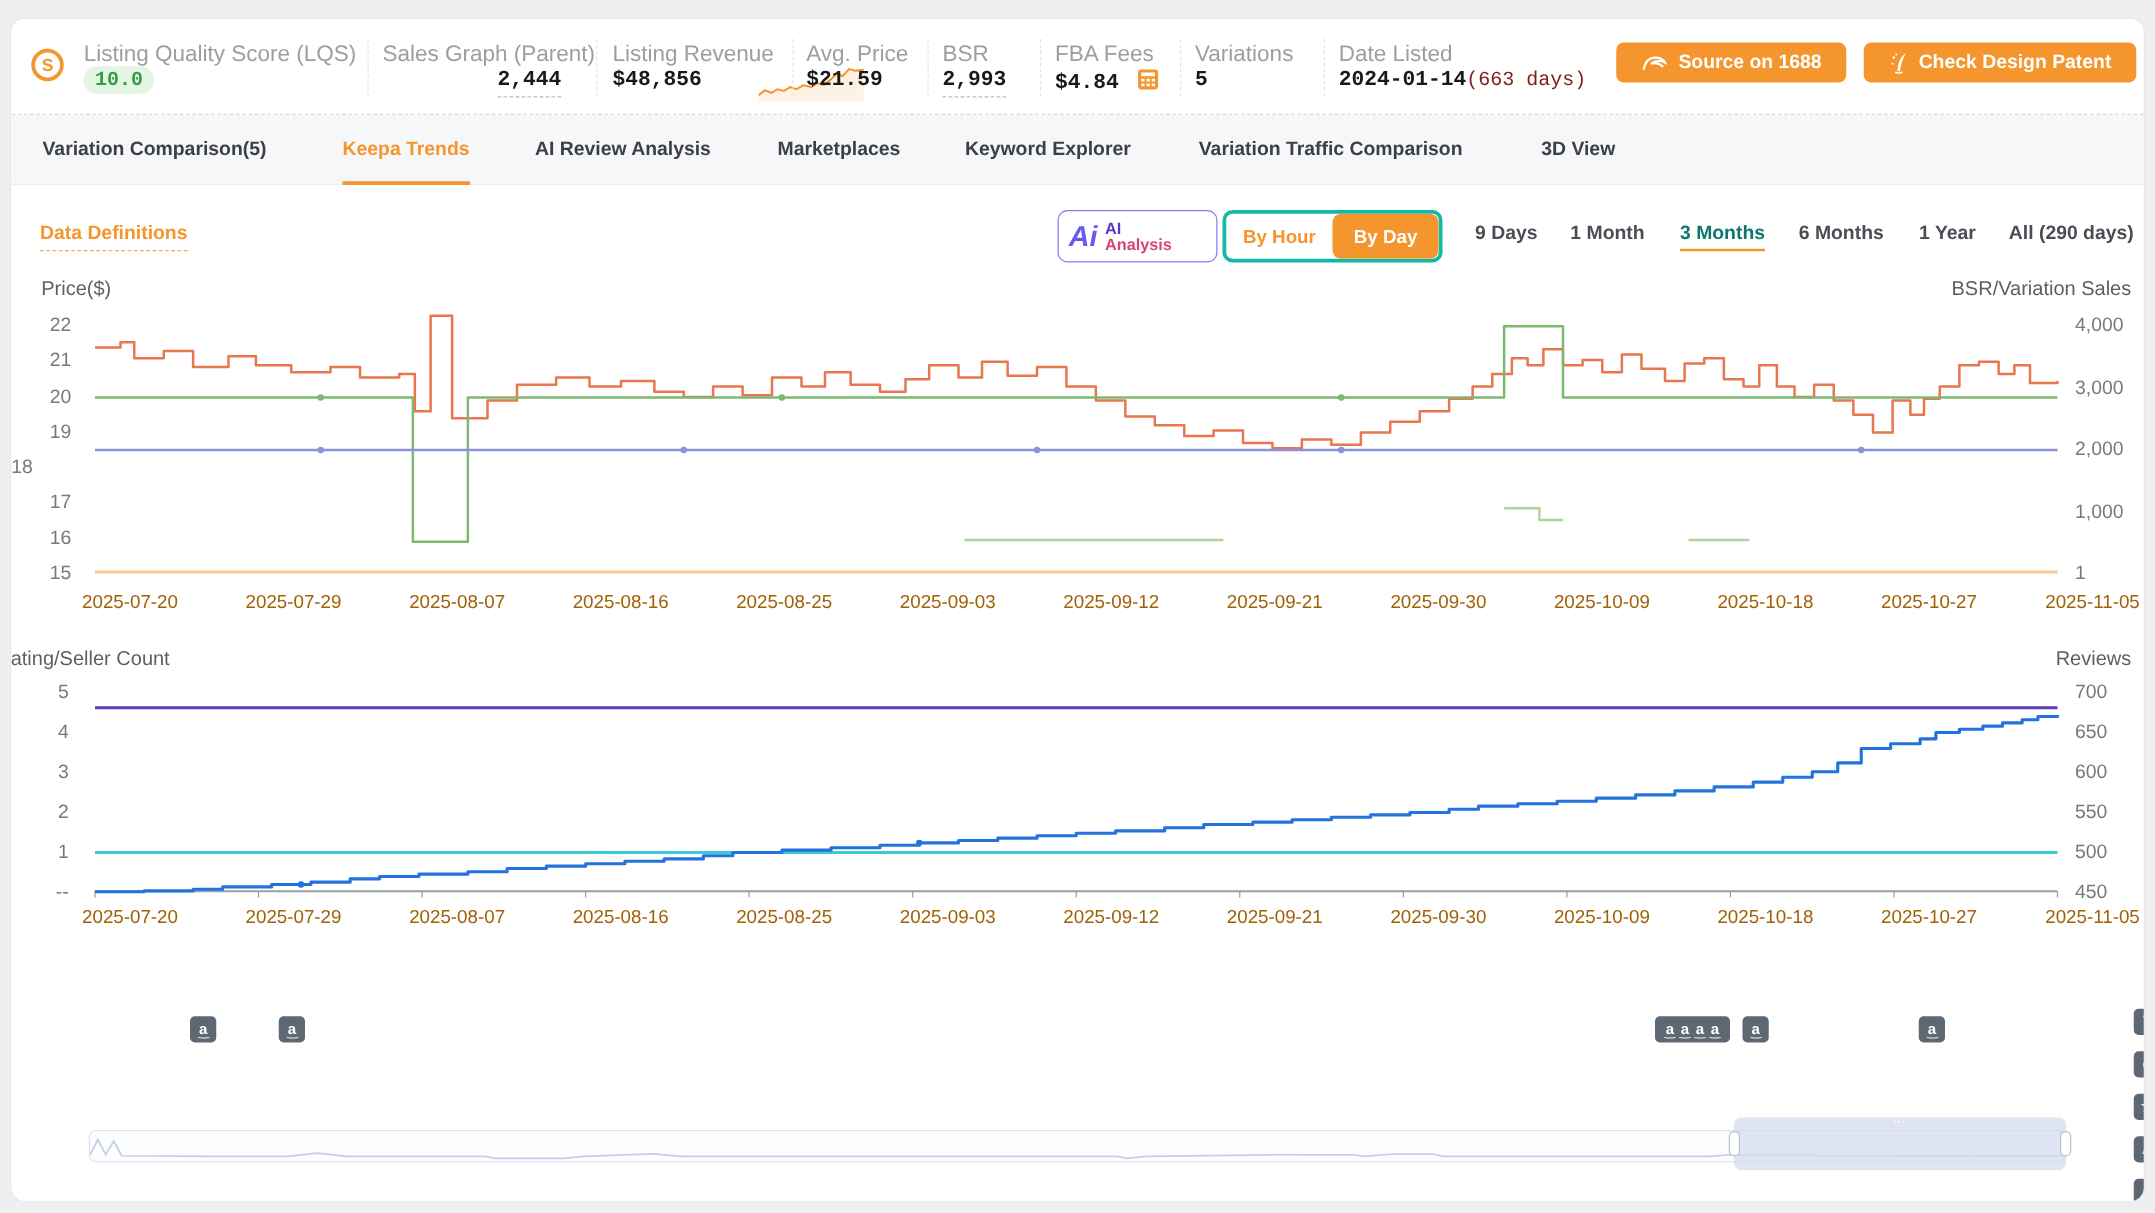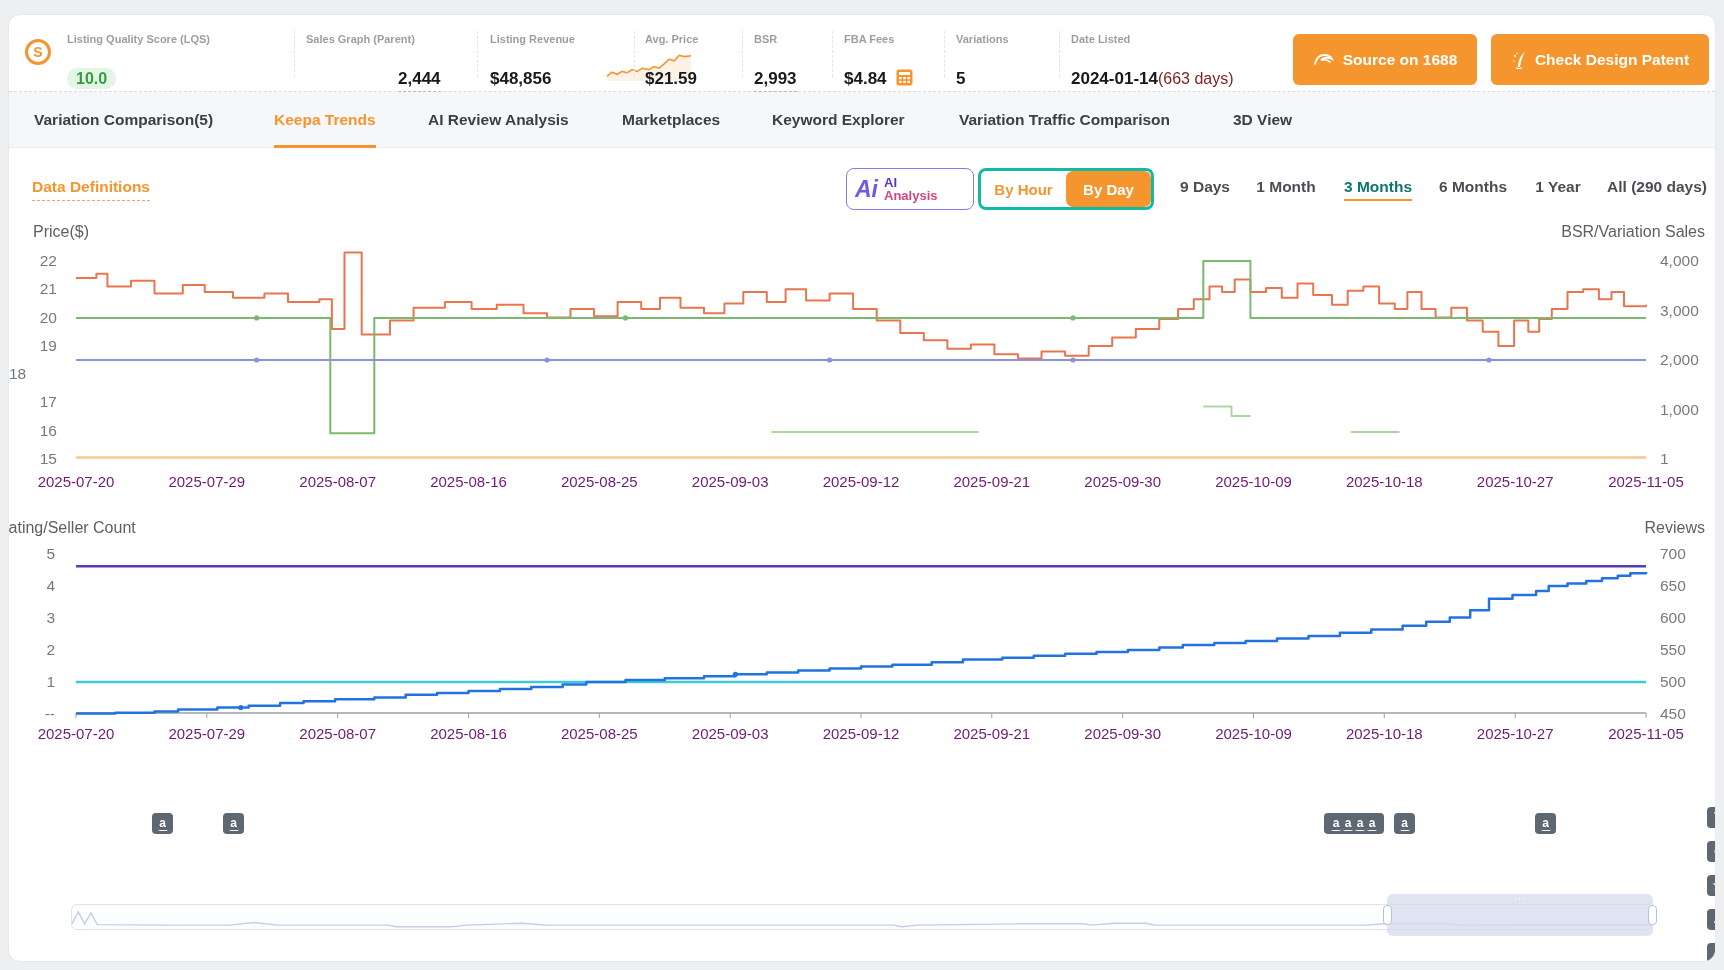--- a/index.html
+++ b/index.html
@@ -6,28 +6,28 @@
   html,body { width:1724px; height:970px; overflow:hidden; background:#edeff1;
               font-family:"Liberation Sans", sans-serif; }
   .card { position:absolute; left:8px; top:14px; width:1708px; height:948px;
           background:#fff; border:1px solid #e7e9ec; border-radius:12px; overflow:hidden; }
 
   
   .header { position:absolute; left:0; top:0; width:100%; height:77px; border-bottom:1px dashed #d9dbde; }
   .logo { position:absolute; left:16px; top:24px; width:26px; height:26px; border:3px solid #f5952d;
           border-radius:50%; color:#f5952d; font-weight:bold; font-size:14px; text-align:center; line-height:20px; }
   .metric { position:absolute; top:0; height:77px; }
-  .m-label { position:absolute; top:18px; font-size:11px; color:#9b9ea3; white-space:nowrap;font-weight:bold; }
-  .m-value { position:absolute; top:54px; font-size:17px; font-weight:bold; color:#17191c; white-space:nowrap; }
+  .m-label { position:absolute; top:18px; font-size:18px; color:#9b9ea3; white-space:nowrap; }
+  .m-value { position:absolute; top:40px; font-size:17px; font-weight:bold; color:#17191c; white-space:nowrap;font-family:Liberation Mono, monospace; }
   .m-suffix { font-weight:normal; color:#7f1d1d; font-size:16px; }
   .badge-green { background:#e4f5e4; color:#2f9e44; padding:2px 9px; border-radius:10px; font-size:16px; }
   .dashed-u { border-bottom:1px dashed #b9bcc0; padding-bottom:3px; cursor:pointer; }
   .divider { position:absolute; top:16px; height:46px; border-left:1px dashed #e2e4e7; }
   .spark { position:absolute; left:300px; top:36px; width:86px; height:32px; }
-  .hbtn { position:absolute; top:19px; height:51px; background:#f5952d; border:none; border-radius:6px;
+  .hbtn { position:absolute; top:19px; height:32px; background:#f5952d; border:none; border-radius:6px;
           color:#fff; font-weight:bold; font-size:15.5px; font-family:inherit; display:flex; align-items:center;
           justify-content:center; gap:8px; cursor:pointer; }
 
   
   .tabband { position:absolute; left:0; top:77px; width:100%; height:56px; background:#f6f7f9; border-bottom:1px solid #ebedf0; }
   .tab { position:absolute; top:0; height:56px; line-height:56px; font-size:15.5px; font-weight:bold;
          color:#3c4046; cursor:pointer; white-space:nowrap; }
   .tab.active { color:#f5952d; border-bottom:3px solid #f5952d; }
 
   
@@ -45,21 +45,21 @@
             color:#f5952d; cursor:pointer; }
   .tg-opt.active { background:#f5952d; color:#fff; border-radius:7px; }
   .range { position:absolute; top:163px; transform:translateX(-50%); font-size:15.5px; font-weight:bold;
            color:#4a4e54; cursor:pointer; white-space:nowrap; }
   .range.active { color:#0f766e; border-bottom:2px solid #f5952d; padding-bottom:3px; }
 
   
   .chart { position:absolute; left:0; width:1708px; }
   .axis-title { position:absolute; font-size:16px; color:#5c6066; white-space:nowrap; }
   .tick { position:absolute; font-size:15.5px; color:#76797e; white-space:nowrap; }
-  .xlab { position:absolute; transform:translateX(-50%); font-size:15px; color:#701a75; white-space:nowrap; }
+  .xlab { position:absolute; transform:translateX(-50%); font-size:15px; color:#a16207; white-space:nowrap;margin-left:28px; }
   .chart svg { position:absolute; left:0; top:0; }
 
   
   .anno-row { position:absolute; left:0; top:798px; width:1708px; height:24px; }
   .az-box { position:absolute; top:0; height:21px; background:#5d6873; border-radius:4px; display:flex;
             align-items:center; justify-content:center; padding:0 4px; cursor:pointer; }
   .az-a { width:12px; text-align:center; color:#fff; font-weight:bold; font-size:12px; line-height:12px; }
   .az-a i { display:block; height:3px; border-bottom:1.6px solid #fff; border-radius:60%; margin:-1px 1px 0; }
 
   

